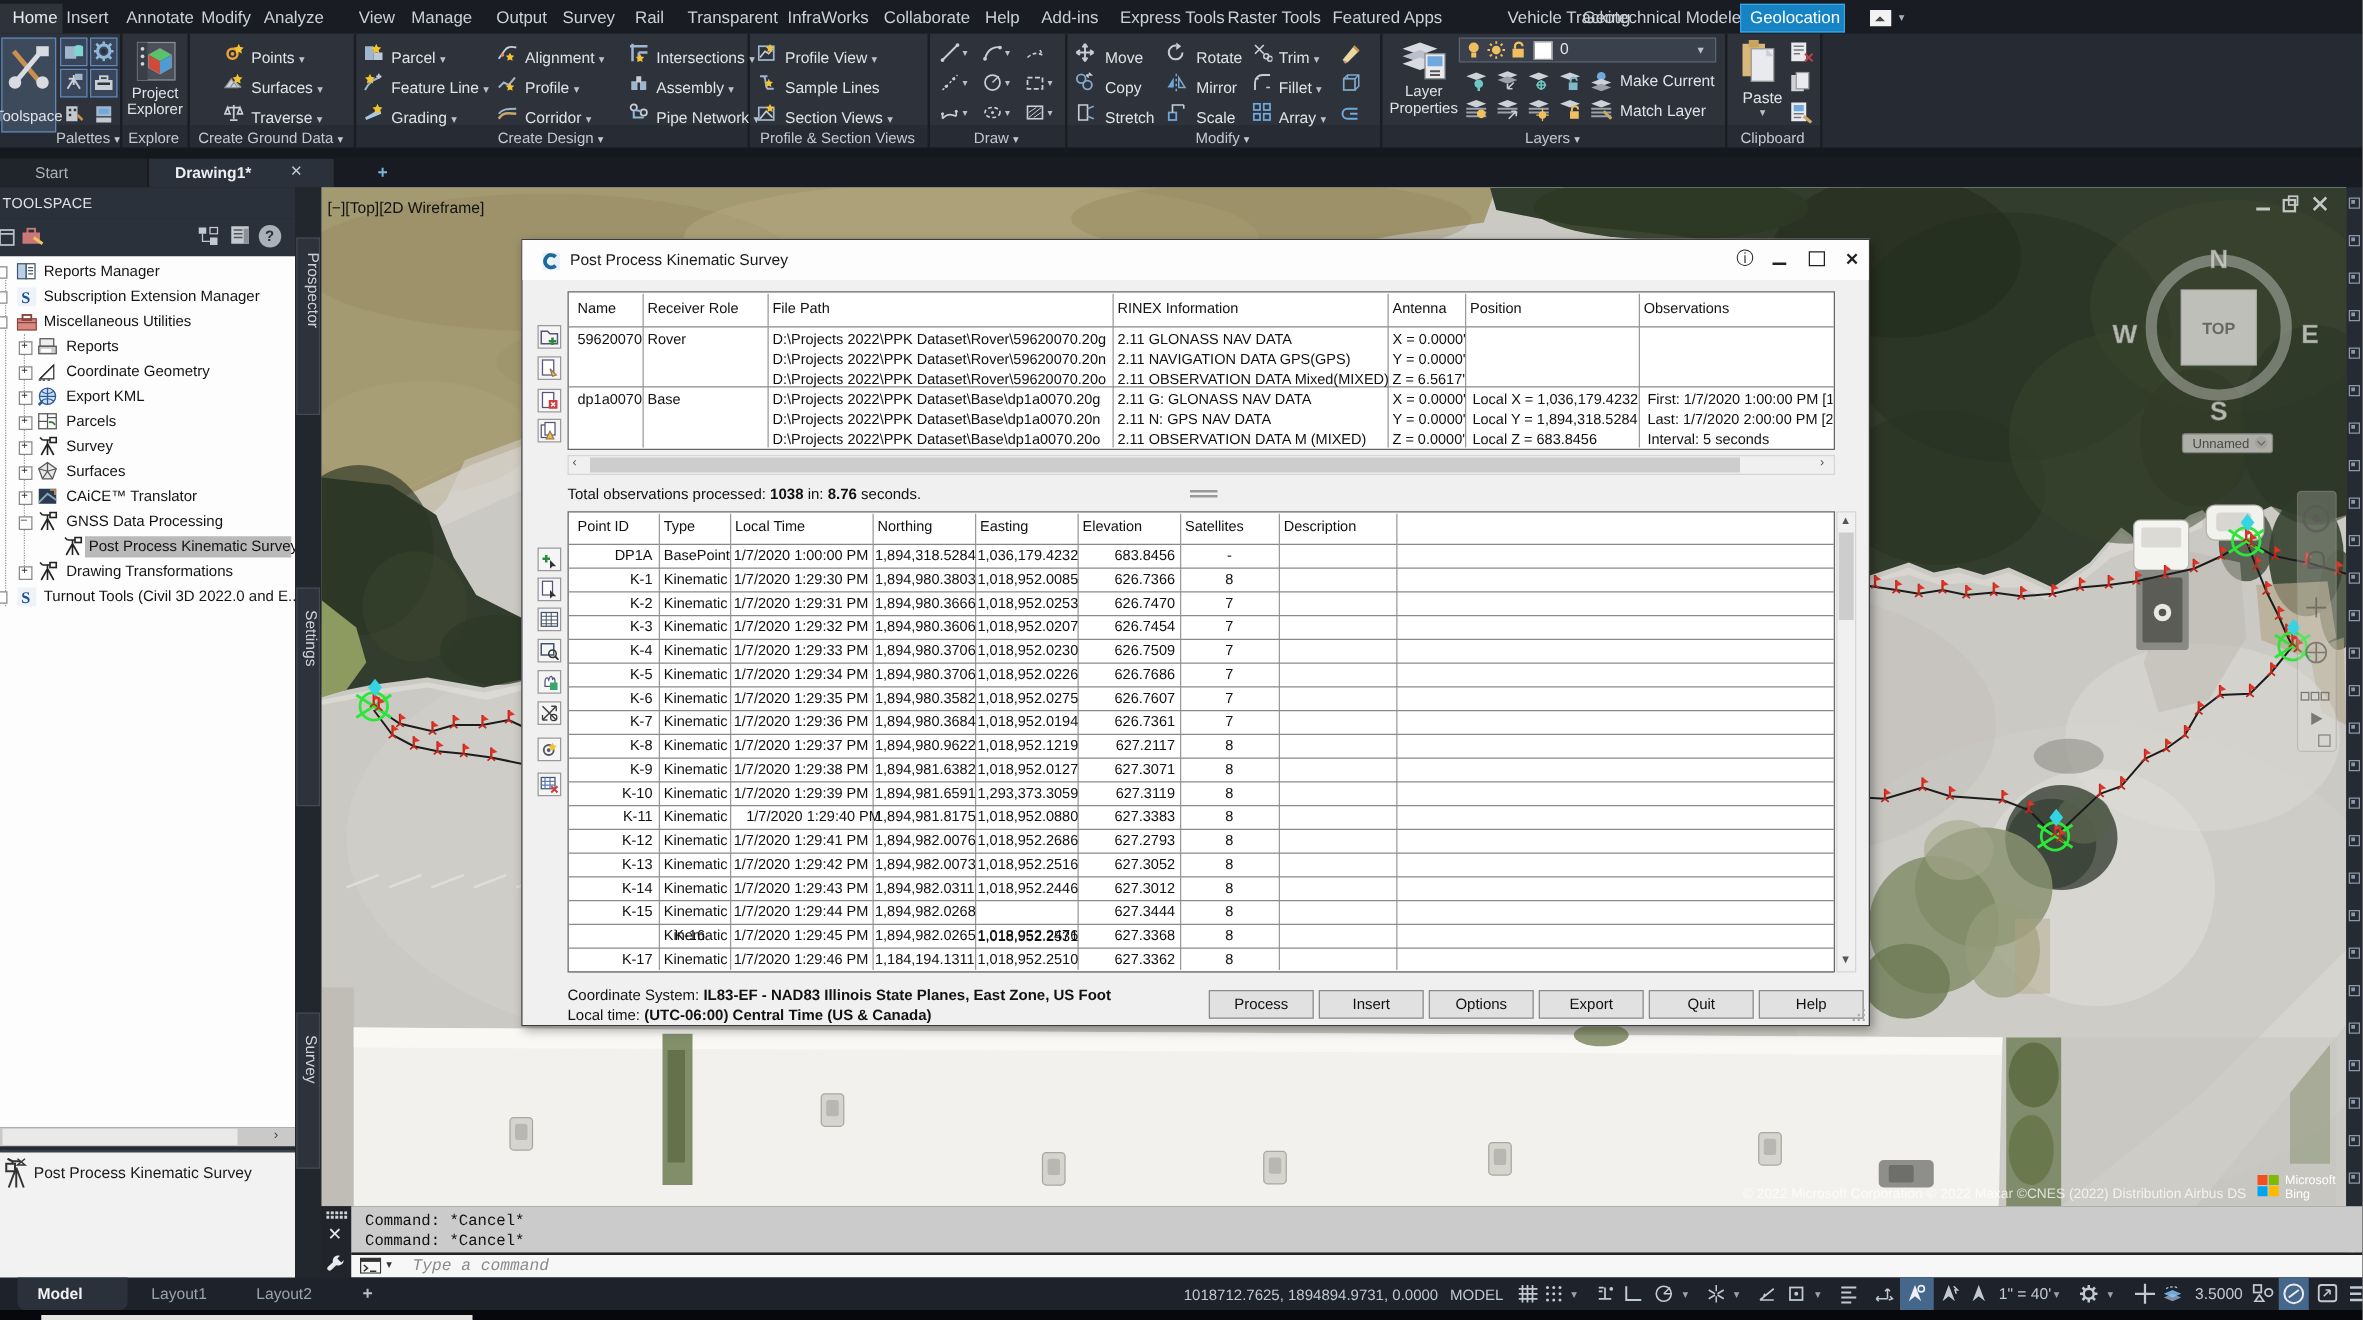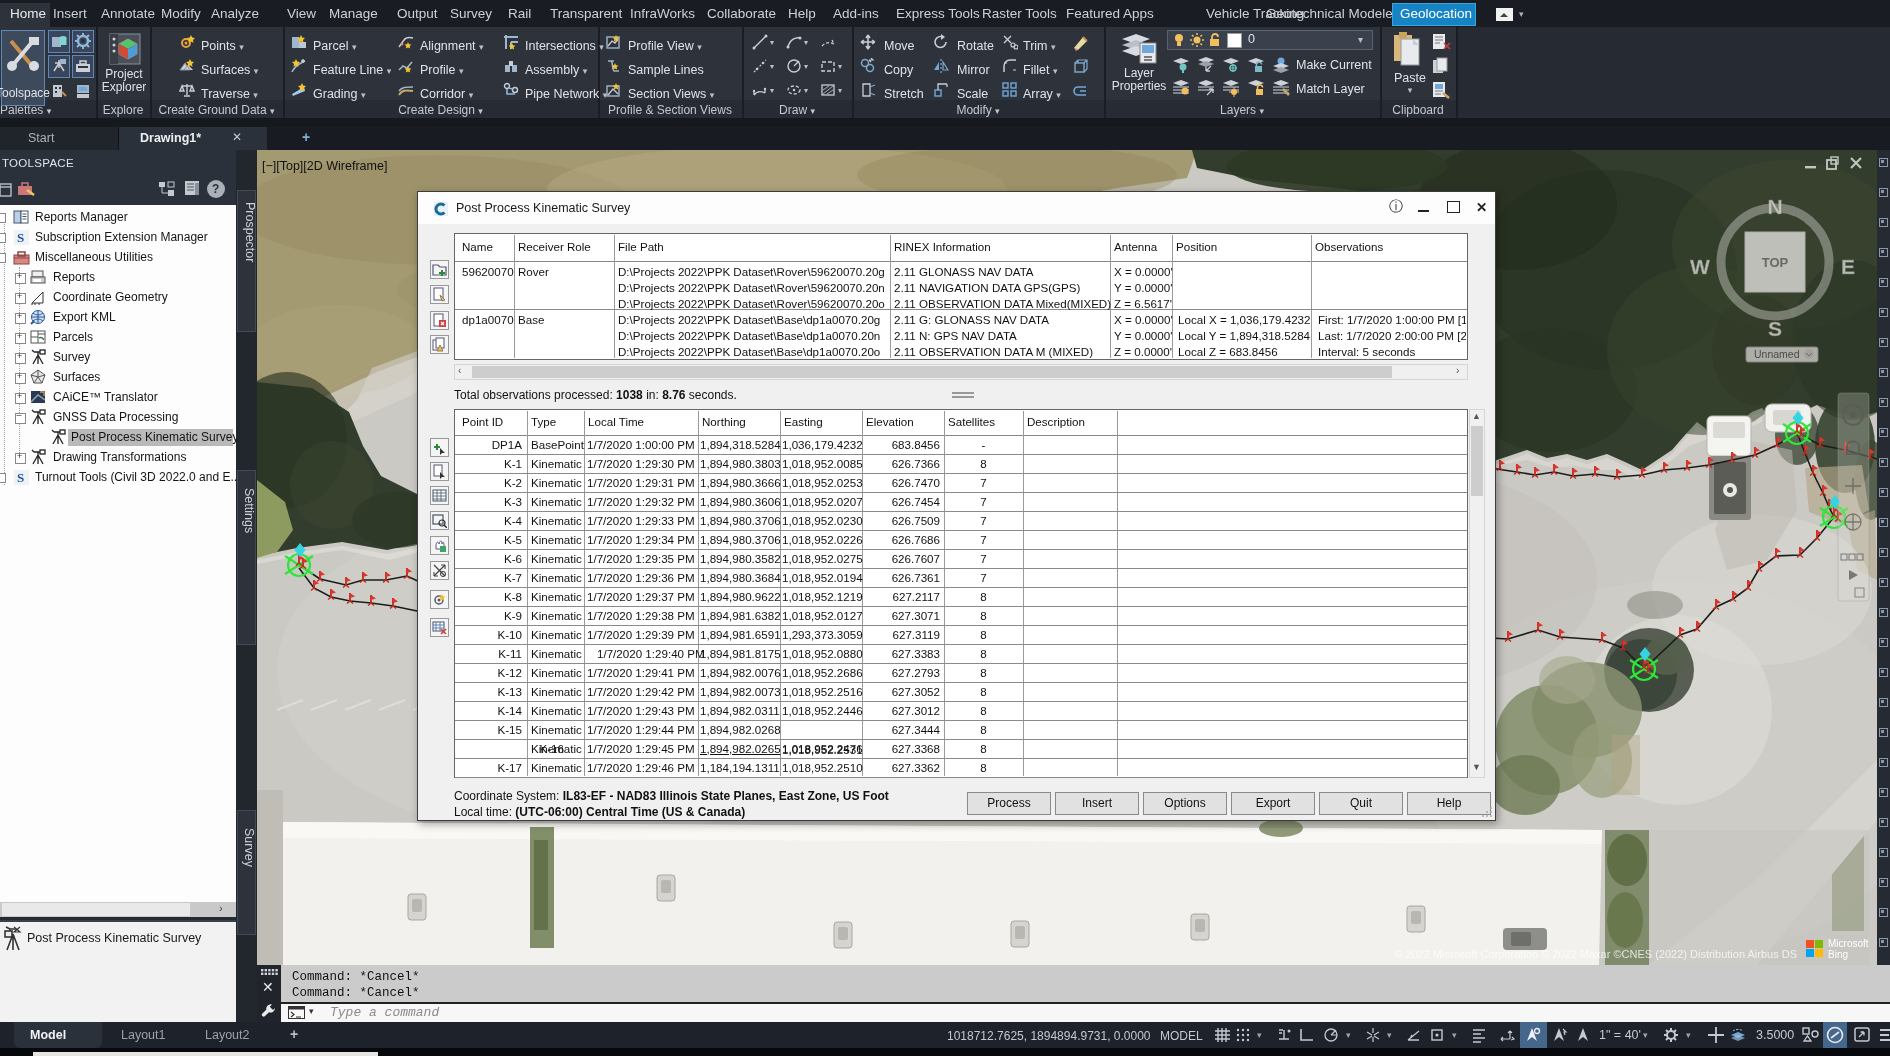--- a/index.html
+++ b/index.html
@@ -51,21 +51,21 @@
   <div class="abs" style="left:96px;top:0;width:2px;height:91px;background:#1a1e24;"></div>
   <div class="abs" style="left:150px;top:0;width:2px;height:91px;background:#1a1e24;"></div>
   <div class="abs" style="left:283px;top:0;width:2px;height:91px;background:#1a1e24;"></div>
   <div class="abs" style="left:598px;top:0;width:2px;height:91px;background:#1a1e24;"></div>
   <div class="abs" style="left:742px;top:0;width:2px;height:91px;background:#1a1e24;"></div>
   <div class="abs" style="left:852px;top:0;width:2px;height:91px;background:#1a1e24;"></div>
   <div class="abs" style="left:1104px;top:0;width:2px;height:91px;background:#1a1e24;"></div>
   <div class="abs" style="left:1380px;top:0;width:2px;height:91px;background:#1a1e24;"></div>
   <div class="abs" style="left:1456px;top:0;width:2px;height:91px;background:#1a1e24;"></div>
   
-  <div class="tx" style="left:0px;top:76px;width:96px;text-align:left;color:#c3c9d1;font-size:12px;">Palettes <span style="font-size:9px;">▾</span></div>
+  <div class="tx" style="left:0px;top:76px;width:96px;text-align:right;color:#c3c9d1;font-size:12px;">Palettes <span style="font-size:9px;">▾</span></div>
   <div class="tx" style="left:96px;top:76px;width:54px;text-align:center;color:#c3c9d1;font-size:12px;">Explore</div>
   <div class="tx" style="left:150px;top:76px;width:133px;text-align:center;color:#c3c9d1;font-size:12px;">Create Ground Data <span style="font-size:9px;">▾</span></div>
   <div class="tx" style="left:283px;top:76px;width:315px;text-align:center;color:#c3c9d1;font-size:12px;">Create Design <span style="font-size:9px;">▾</span></div>
   <div class="tx" style="left:598px;top:76px;width:144px;text-align:center;color:#c3c9d1;font-size:12px;">Profile &amp; Section Views</div>
   <div class="tx" style="left:742px;top:76px;width:110px;text-align:center;color:#c3c9d1;font-size:12px;">Draw <span style="font-size:9px;">▾</span></div>
   <div class="tx" style="left:852px;top:76px;width:252px;text-align:center;color:#c3c9d1;font-size:12px;">Modify <span style="font-size:9px;">▾</span></div>
   <div class="tx" style="left:1104px;top:76px;width:276px;text-align:center;color:#c3c9d1;font-size:12px;">Layers <span style="font-size:9px;">▾</span></div>
   <div class="tx" style="left:1380px;top:76px;width:76px;text-align:center;color:#c3c9d1;font-size:12px;">Clipboard</div>
 
   
@@ -1330,21 +1330,21 @@
 <span class="tx" style="left:113px;top:530.5px;color:#111;">Kinematic</span>
 <span class="tx" style="left:169px;top:530.5px;color:#111;">1/7/2020 1:29:44 PM</span>
 <span class="tx" style="left:282px;top:530.5px;width:76px;text-align:right;color:#111;">1,894,982.0268</span>
 <span class="tx" style="left:364px;top:530.5px;width:76px;text-align:right;color:#111;margin-top:20px;">1,018,952.2531</span>
 <span class="tx" style="left:446px;top:530.5px;width:76px;text-align:right;color:#111;">627.3444</span>
 <span class="tx" style="left:526px;top:530.5px;width:79px;text-align:center;color:#111;">8</span>
 <div class="abs" style="left:37px;top:547px;width:1012px;height:1px;background:#8a8a8a;"></div>
 <span class="tx" style="left:36px;top:549.5px;width:68px;text-align:right;color:#111;margin-left:42px;">K-16</span>
 <span class="tx" style="left:113px;top:549.5px;color:#111;">Kinematic</span>
 <span class="tx" style="left:169px;top:549.5px;color:#111;">1/7/2020 1:29:45 PM</span>
-<span class="tx" style="left:282px;top:549.5px;width:76px;text-align:right;color:#111;text-decoration:underline;">1,894,982.0265</span>
+<span class="tx" style="left:282px;top:549.5px;width:76px;text-align:right;color:#111;">1,894,982.0265</span>
 <span class="tx" style="left:364px;top:549.5px;width:76px;text-align:right;color:#111;">1,018,952.2476</span>
 <span class="tx" style="left:446px;top:549.5px;width:76px;text-align:right;color:#111;">627.3368</span>
 <span class="tx" style="left:526px;top:549.5px;width:79px;text-align:center;color:#111;">8</span>
 <div class="abs" style="left:37px;top:566px;width:1012px;height:1px;background:#8a8a8a;"></div>
 <span class="tx" style="left:36px;top:568.5px;width:68px;text-align:right;color:#111;">K-17</span>
 <span class="tx" style="left:113px;top:568.5px;color:#111;">Kinematic</span>
 <span class="tx" style="left:169px;top:568.5px;color:#111;">1/7/2020 1:29:46 PM</span>
 <span class="tx" style="left:282px;top:568.5px;width:76px;text-align:right;color:#111;">1,184,194.1311</span>
 <span class="tx" style="left:364px;top:568.5px;width:76px;text-align:right;color:#111;">1,018,952.2510</span>
 <span class="tx" style="left:446px;top:568.5px;width:76px;text-align:right;color:#111;">627.3362</span>

